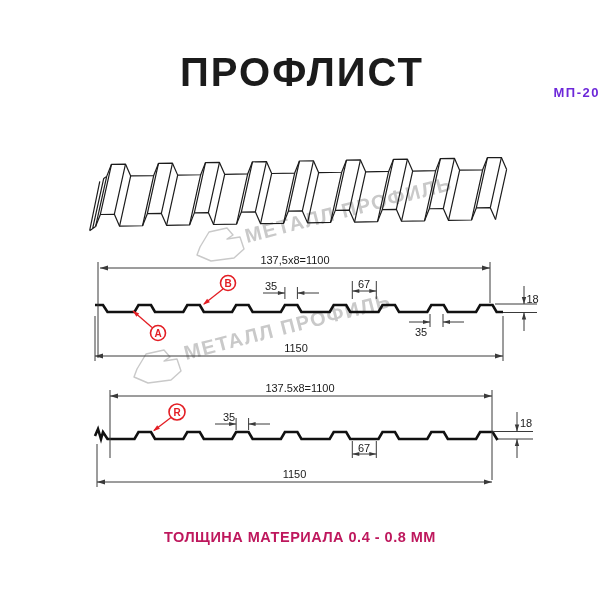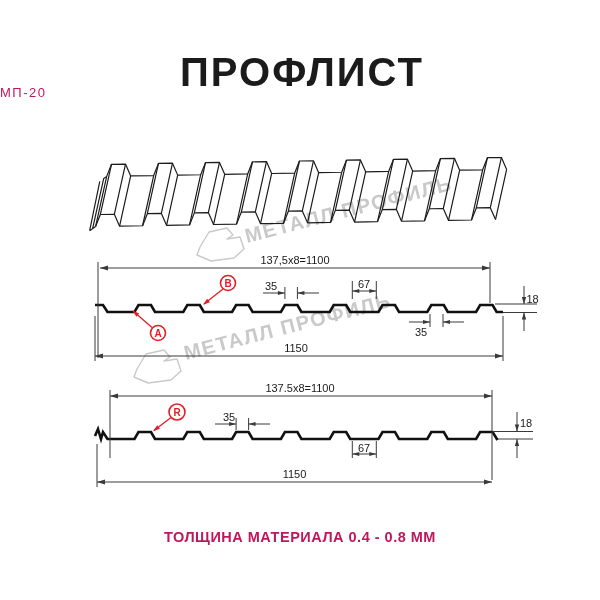--- a/index.html
+++ b/index.html
@@ -5,22 +5,22 @@
   html,body{margin:0;padding:0;}
   body{
     width:600px;height:600px;background:#ffffff;overflow:hidden;position:relative;
     font-family:"Liberation Sans",sans-serif;color:#1b1b1b;
   }
   .page-title{
     position:absolute;top:48px;left:0;width:600px;text-align:center;
     font-size:40px;font-weight:bold;letter-spacing:2px;color:#1b1b1b;margin:2px;
   }
   .subtitle{
-    position:absolute;top:85px;left:0;width:600px;text-align:left;
-    font-size:13px;font-weight:normal;letter-spacing:1.5px;color:#be185d;
+    position:absolute;top:85px;left:0;width:600px;text-align:right;
+    font-size:13px;font-weight:bold;letter-spacing:1.5px;color:#6d28d9;
   }
   .footer-note{
     position:absolute;top:529px;left:0;width:600px;text-align:center;
     font-size:14.5px;font-weight:bold;letter-spacing:0.5px;color:#be185d;
   }
   svg.drawing{position:absolute;left:0;top:0;}
   .thin{stroke:#1c1c1c;stroke-width:1.2;fill:none;stroke-linejoin:round;}
   .thick{stroke:#111111;stroke-width:2.6;fill:none;stroke-linejoin:miter;}
   .dimline{stroke:#3a3a3a;stroke-width:1;fill:none;}
   .arrow{fill:#3a3a3a;stroke:none;}

